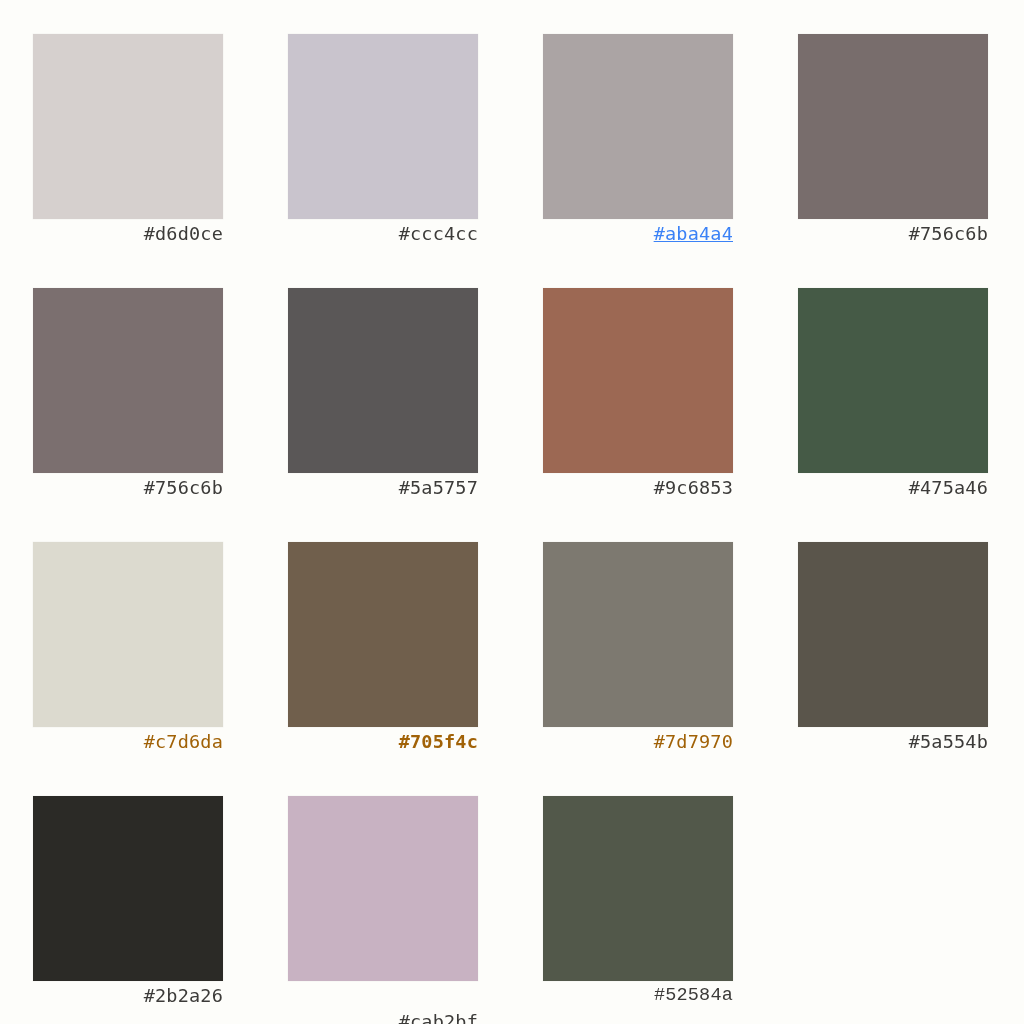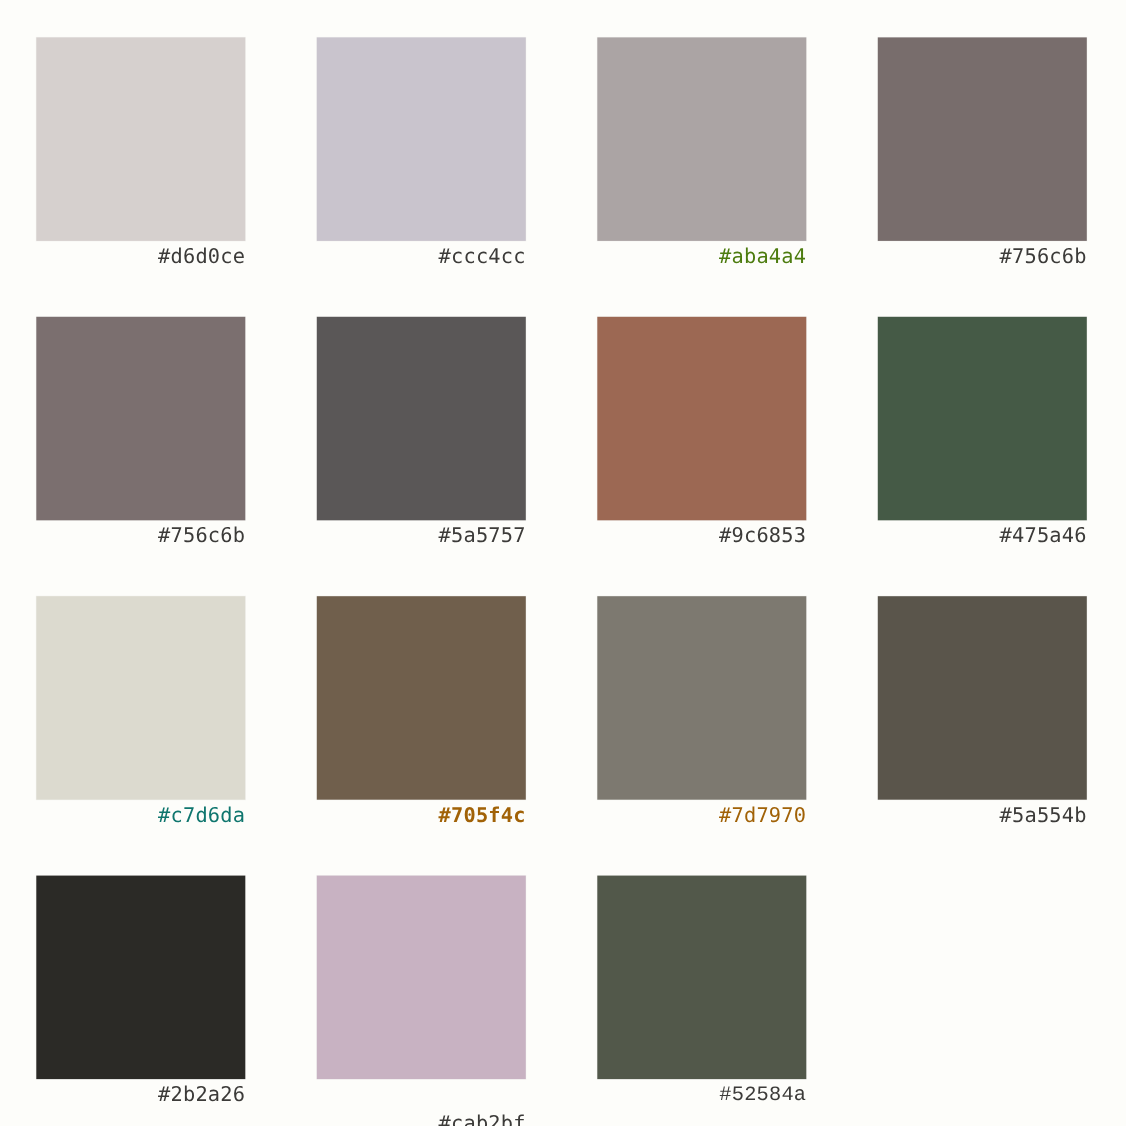--- a/index.html
+++ b/index.html
@@ -62,21 +62,21 @@
     <div class="swatch-cell">
       <div class="swatch-chip" style="background-color: rgb(214, 208, 206);"></div>
       <div class="swatch-label" style="color: rgb(60, 59, 57);">#d6d0ce</div>
     </div>
     <div class="swatch-cell">
       <div class="swatch-chip" style="background-color: rgb(201, 196, 205);"></div>
       <div class="swatch-label" style="color: rgb(60, 59, 57);">#ccc4cc</div>
     </div>
     <div class="swatch-cell">
       <div class="swatch-chip" style="background-color: rgb(171, 164, 164);"></div>
-      <div class="swatch-label" style="color: #4d7c0f;">#aba4a4</div>
+      <div class="swatch-label" style="color: #3b82f6; text-decoration: underline;">#aba4a4</div>
     </div>
     <div class="swatch-cell">
       <div class="swatch-chip" style="background-color: rgb(120, 109, 108);"></div>
       <div class="swatch-label" style="color: rgb(60, 59, 57);">#756c6b</div>
     </div>
     <div class="swatch-cell">
       <div class="swatch-chip" style="background-color: rgb(123, 111, 111);"></div>
       <div class="swatch-label" style="color: rgb(60, 59, 57);">#756c6b</div>
     </div>
     <div class="swatch-cell">
@@ -86,21 +86,21 @@
     <div class="swatch-cell">
       <div class="swatch-chip" style="background-color: rgb(156, 104, 83);"></div>
       <div class="swatch-label" style="color: rgb(60, 59, 57);">#9c6853</div>
     </div>
     <div class="swatch-cell">
       <div class="swatch-chip" style="background-color: rgb(69, 90, 70);"></div>
       <div class="swatch-label" style="color: rgb(60, 59, 57);">#475a46</div>
     </div>
     <div class="swatch-cell">
       <div class="swatch-chip" style="background-color: rgb(220, 218, 207);"></div>
-      <div class="swatch-label" style="color: #0f766e;">#c7d6da</div>
+      <div class="swatch-label" style="color: #a16207;">#c7d6da</div>
     </div>
     <div class="swatch-cell">
       <div class="swatch-chip" style="background-color: rgb(112, 95, 76);"></div>
       <div class="swatch-label" style="color: #a16207; font-weight: bold;">#705f4c</div>
     </div>
     <div class="swatch-cell">
       <div class="swatch-chip" style="background-color: rgb(125, 121, 112);"></div>
       <div class="swatch-label" style="color: #a16207;">#7d7970</div>
     </div>
     <div class="swatch-cell">

